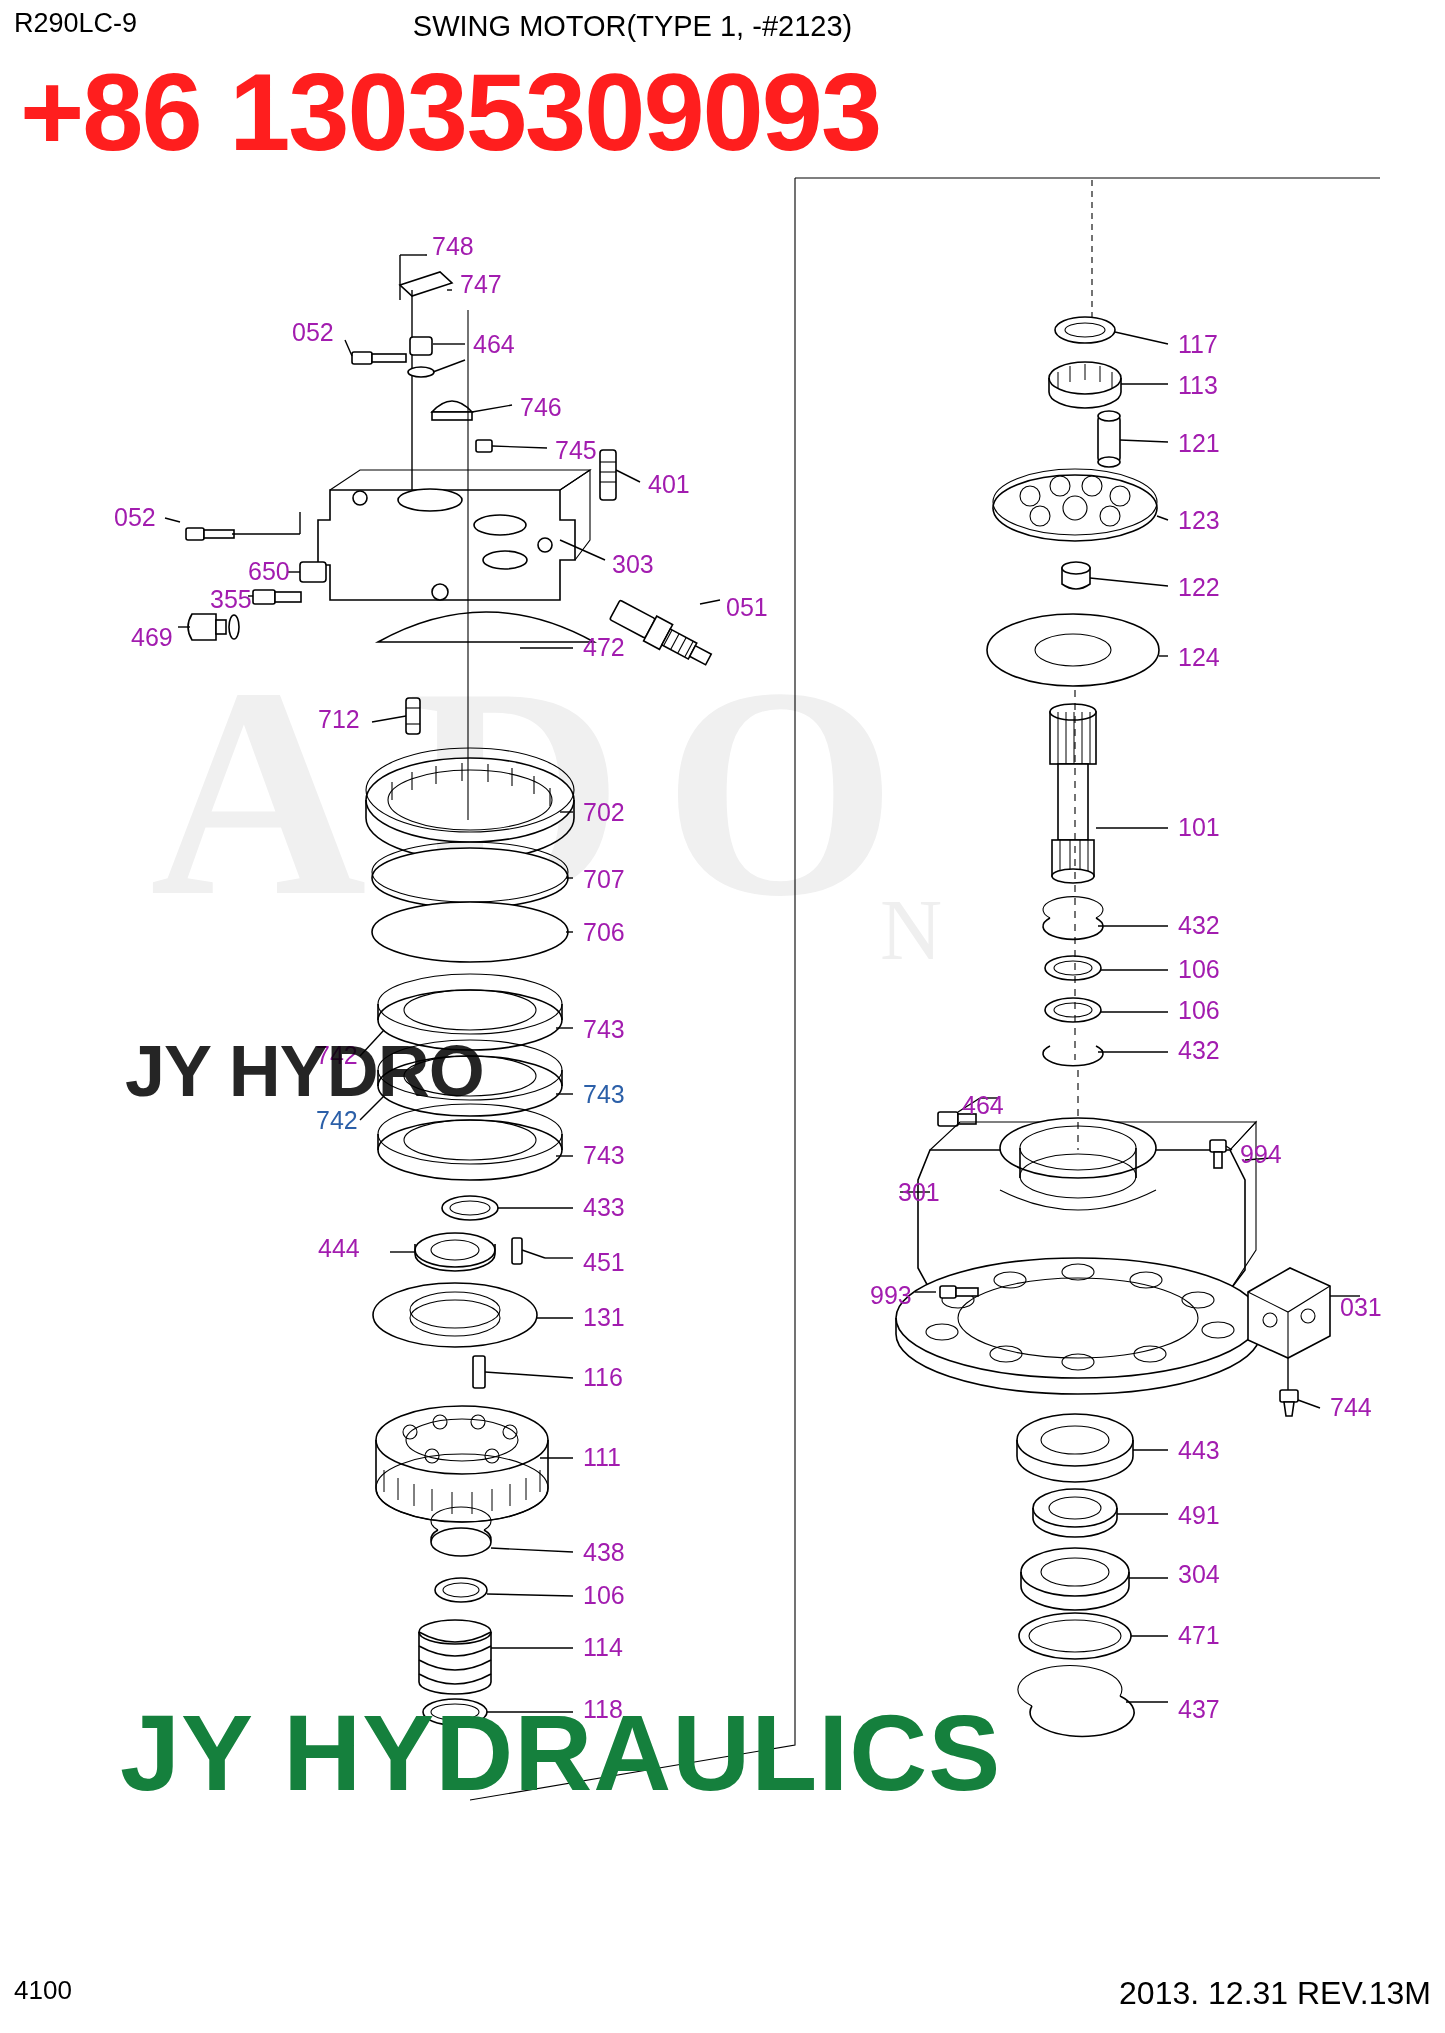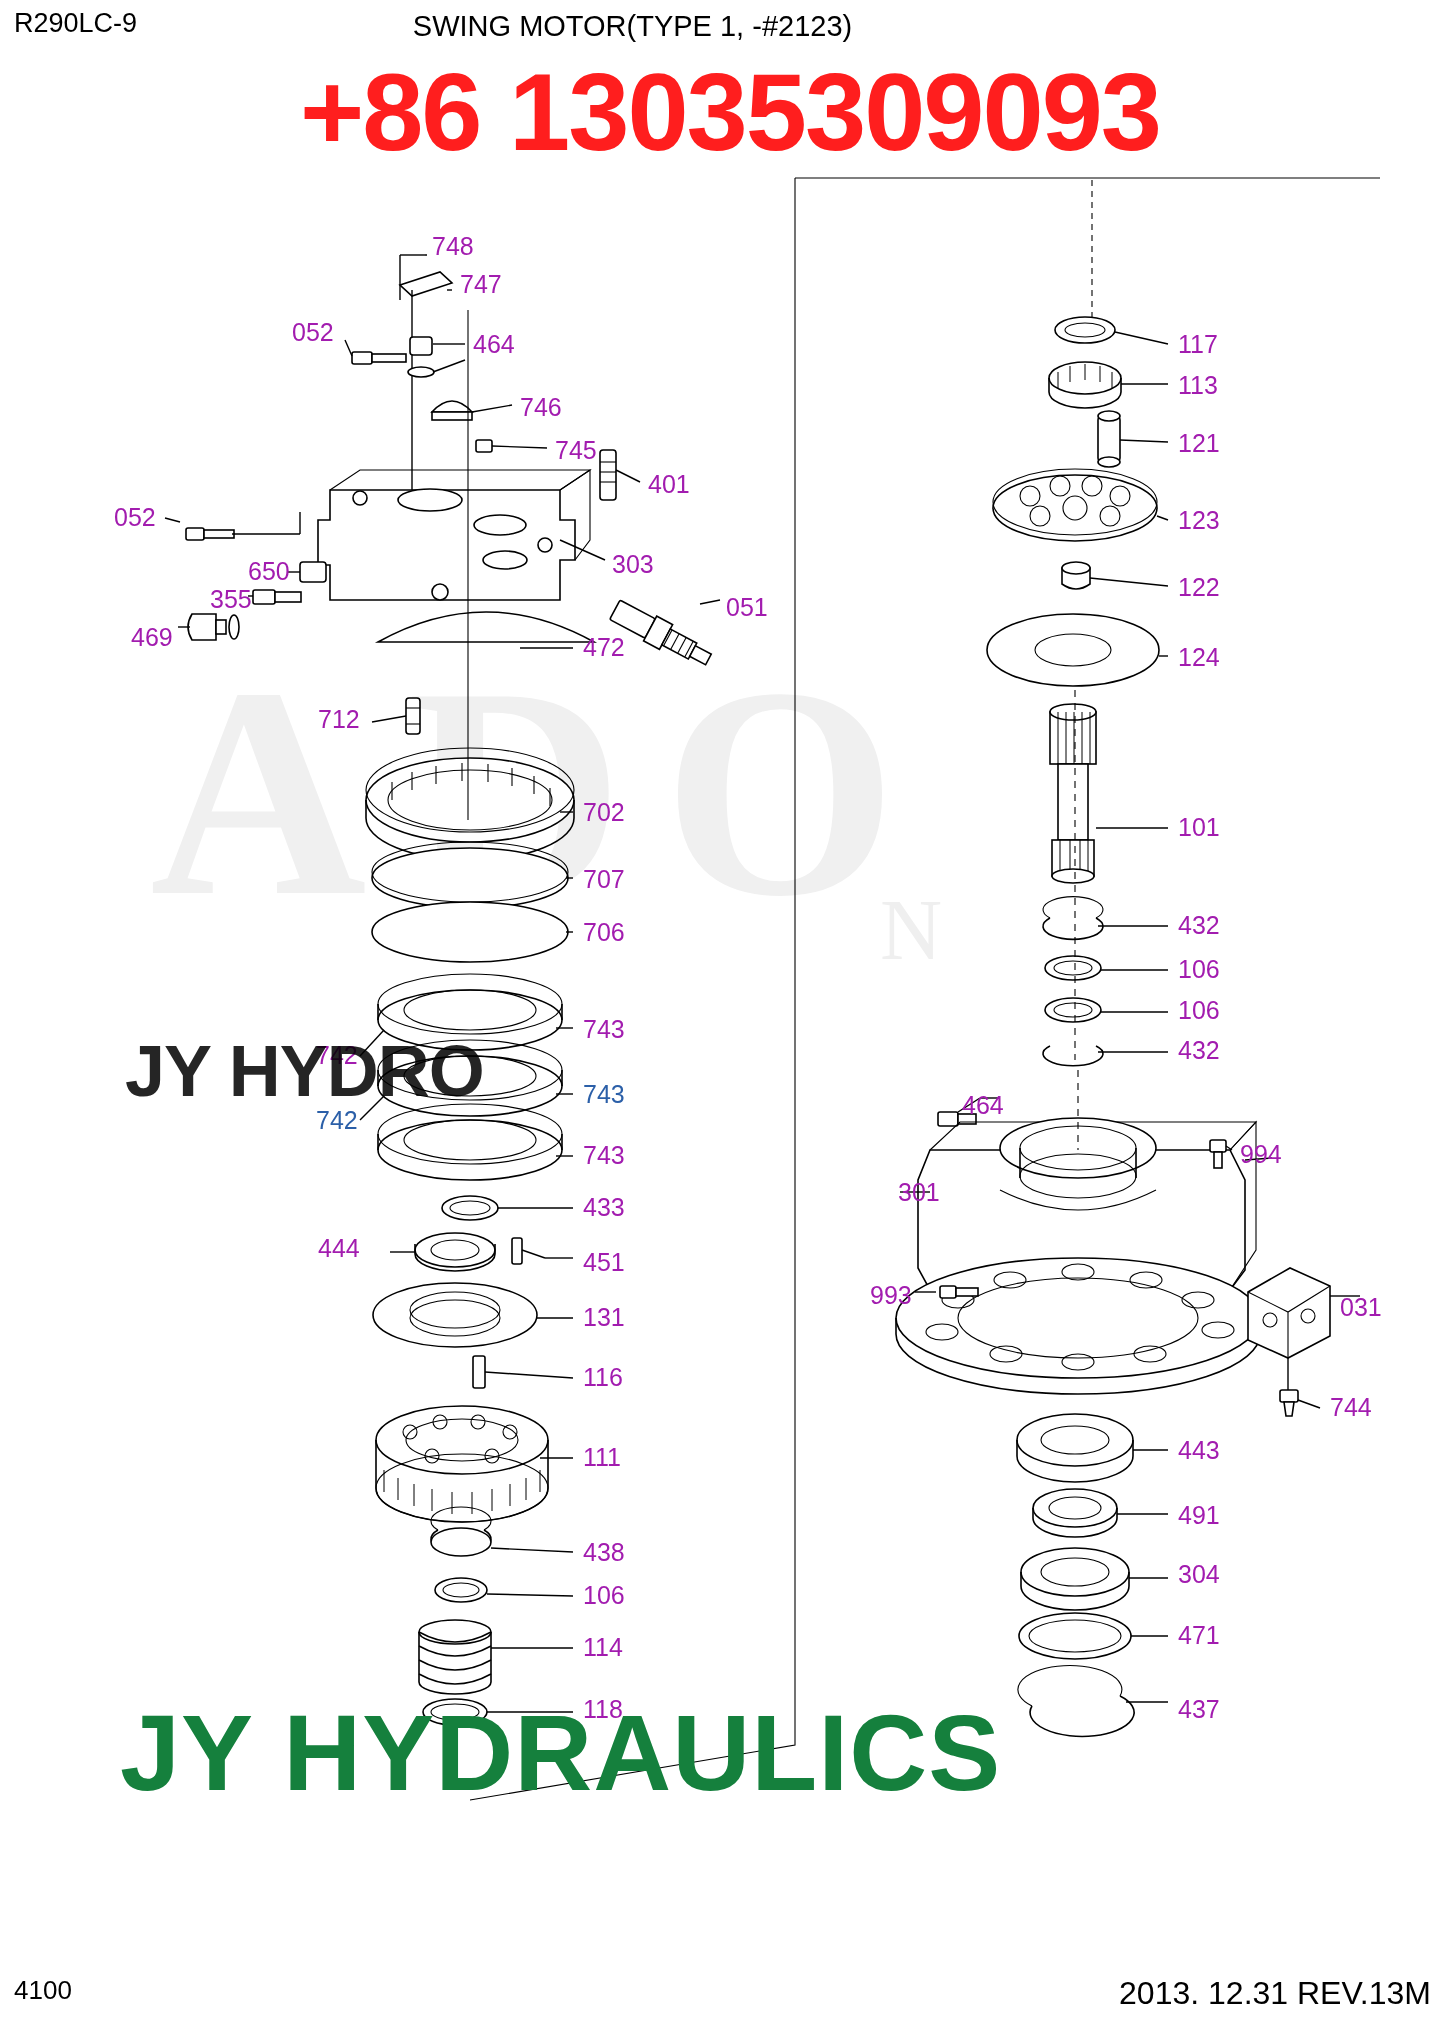--- a/index.html
+++ b/index.html
@@ -19,21 +19,21 @@
     font-size:27px;letter-spacing:0px;
   }
   #sheet-title{
     position:absolute;left:0;top:10px;width:1445px;
     text-align:center;font-size:29px;
     letter-spacing:0px;
     transform:translateX(-90px);
   }
   #phone-watermark{
     position:absolute;left:20px;top:48px;width:1420px;
-    text-align:center;
+    text-align:left;
     font-size:110px;font-weight:bold;
     color:#ff1e1e;
     letter-spacing:-2px;
     white-space:nowrap;
   }
 
   
   #sheet-number{
     position:absolute;left:14px;top:1975px;font-size:26px;
   }

